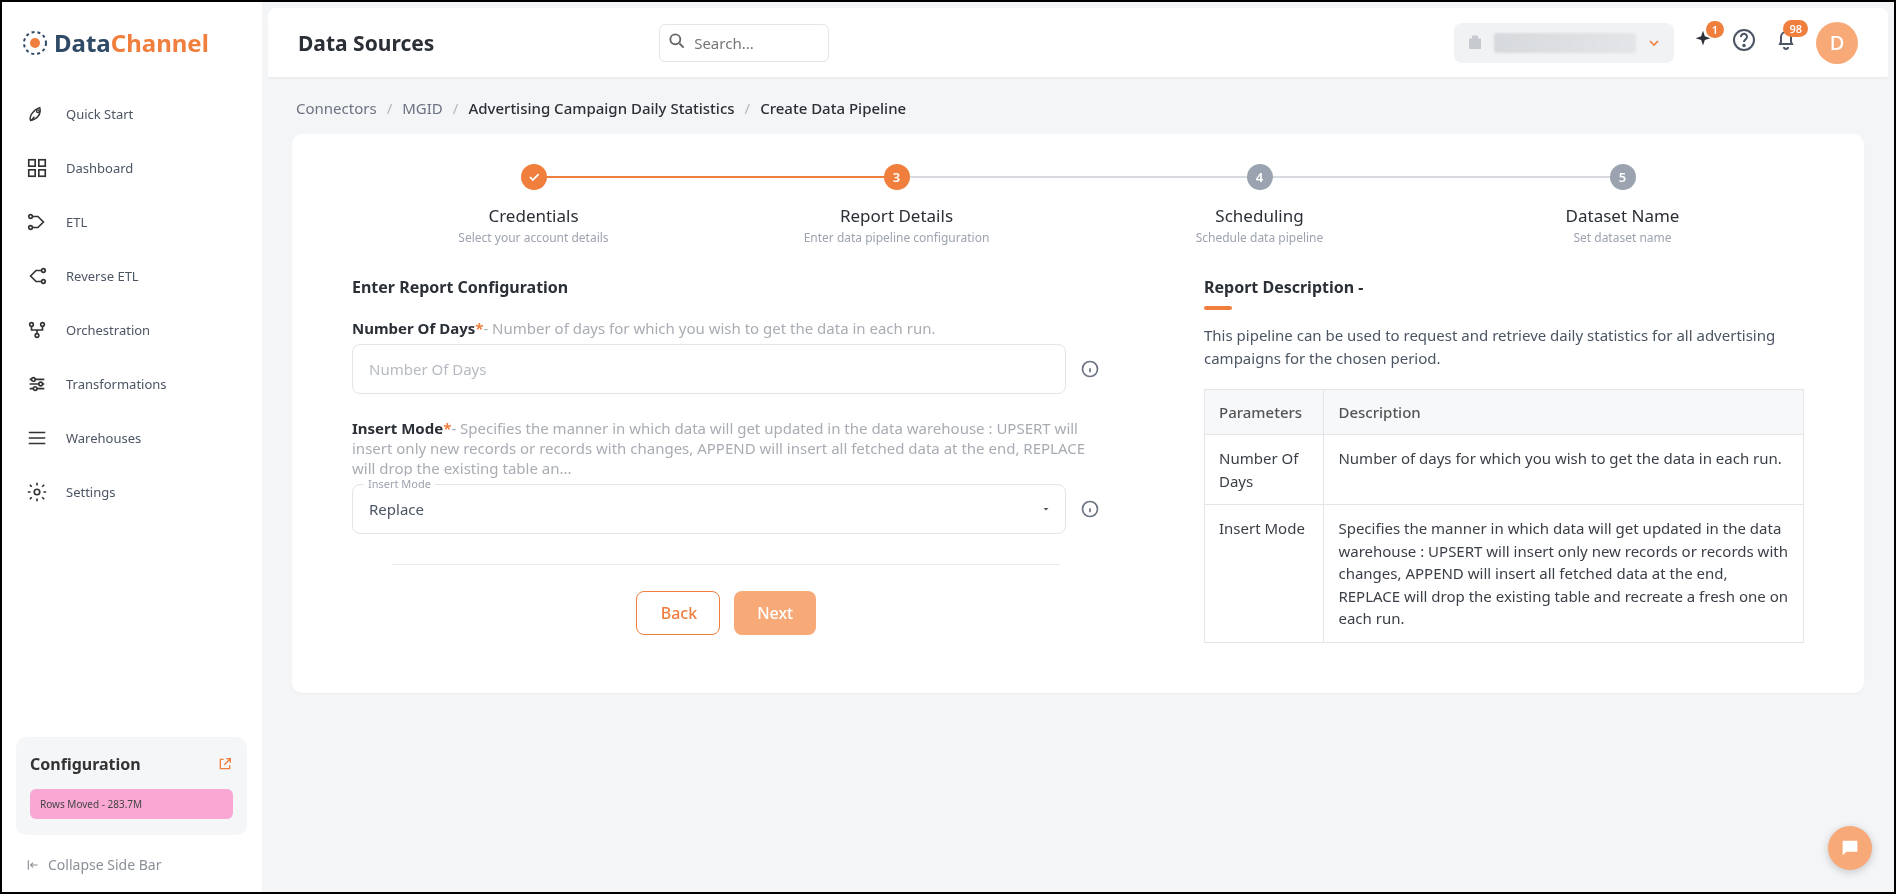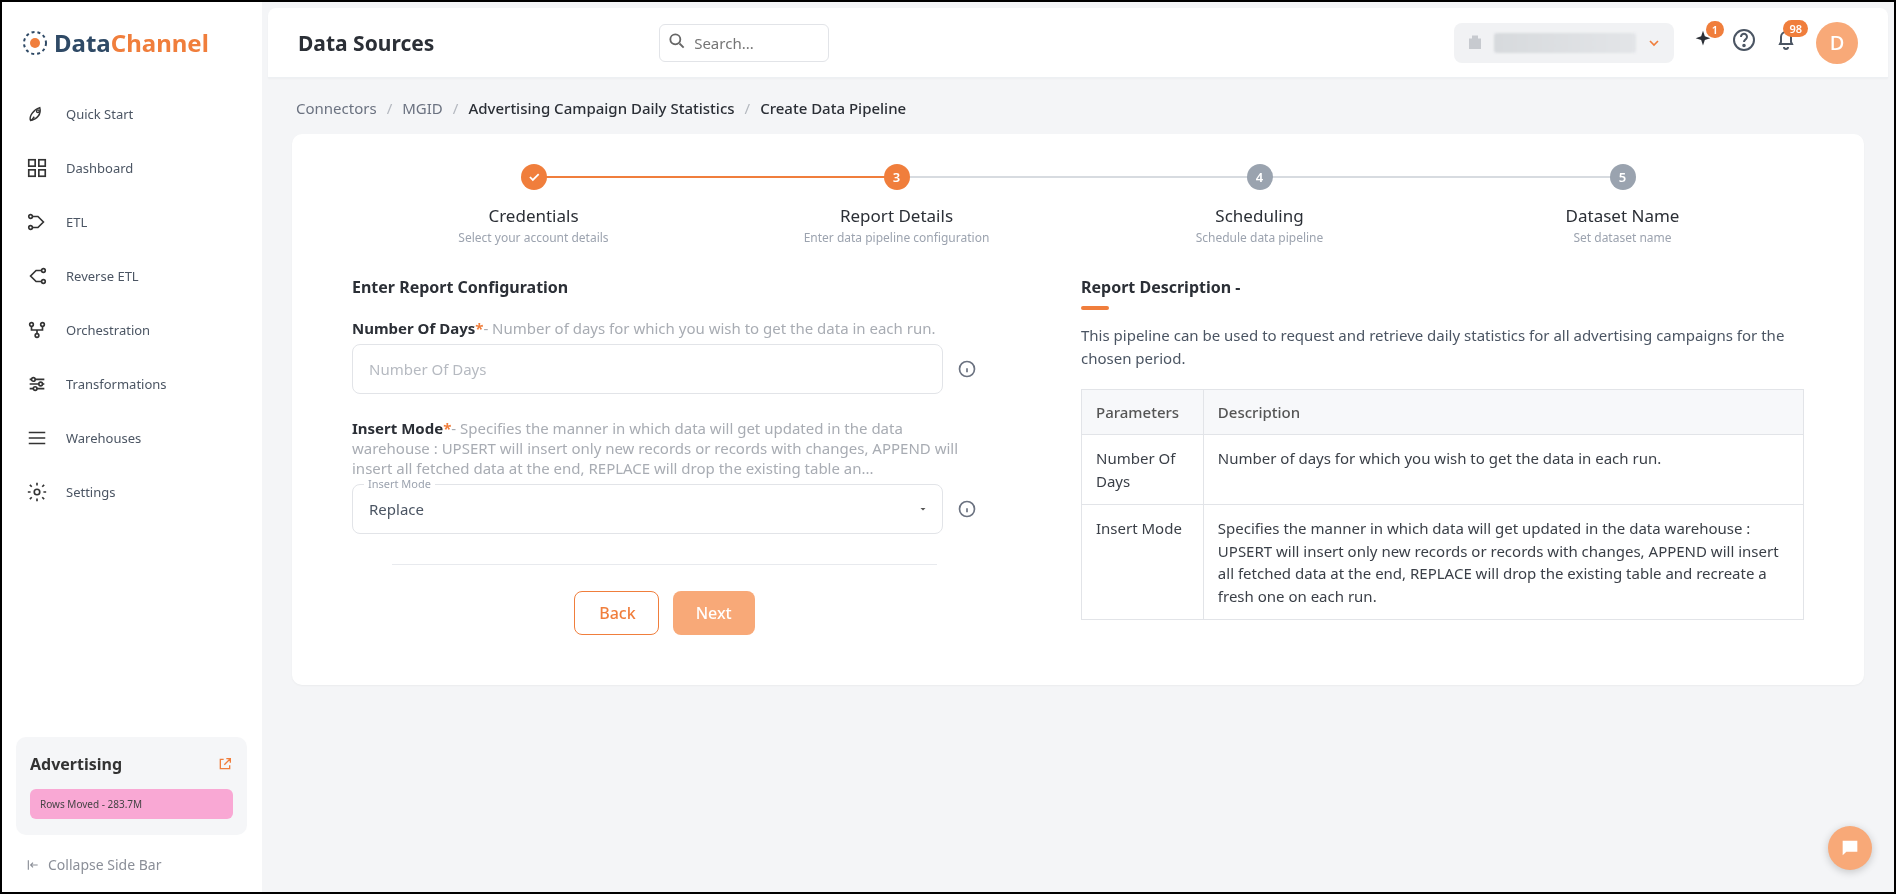--- a/index.html
+++ b/index.html
@@ -60,21 +60,21 @@
   .step-circle.todo{background:var(--step-gray);}
   .step-line{position:absolute;top:12px;left:50%;right:-50%;height:2px;z-index:1;}
   .step-line.done{background:var(--orange);}
   .step-line.todo{background:#d7dbe0;}
   .step:last-child .step-line{display:none;}
   .step-title{margin-top:14px;font-size:17px;color:#2b2f36;}
   .step-sub{font-size:12px;color:#9ca3af;margin-top:2px;}
   
   .body{display:flex;gap:104px;}
   .left{flex:1;max-width:820px;}
-  .right{width:723px;}
+  .right{width:600px;}
   .sect-title{font-size:16px;font-weight:700;color:#2b2f36;margin-bottom:20px;}
   .field-label{font-size:15px;color:#2b2f36;font-weight:700;margin-bottom:6px;}
   .field-label .req{color:var(--orange);}
   .field-hint{font-size:15px;color:#a8acb3;font-weight:400;}
   .field-row{display:flex;align-items:center;gap:14px;margin-bottom:24px;}
   .input, .select{flex:1;border:1px solid var(--gray-border);border-radius:8px;padding:14px 16px;font-size:15px;color:#4b5563;background:#fff;}
   .input::placeholder{color:#b6bac1;}
   .select-wrap{position:relative;flex:1;}
   .select-float{position:absolute;top:-8px;left:12px;font-size:11px;color:#9ca3af;background:#fff;padding:0 4px;}
   .select{width:100%;appearance:none;cursor:pointer;}
@@ -168,21 +168,21 @@
       <svg class="nav-icon" viewBox="0 0 24 24" fill="none" stroke="#333" stroke-width="1.8">
           <circle cx="12" cy="12" r="3"></circle>
           <path d="M12 2v3M12 19v3M4.2 4.2l2.1 2.1M17.7 17.7l2.1 2.1M2 12h3M19 12h3M4.2 19.8l2.1-2.1M17.7 6.3l2.1-2.1"></path>
         </svg>
       <span>Settings</span>
     </div>
   </nav>
   <div class="sidebar-bottom">
     <div class="plan-card">
       <div class="plan-head">
-        <span>Advertising</span>
+        <span>Configuration</span>
         <svg width="16" height="16" viewBox="0 0 24 24" fill="none" stroke="var(--orange)" stroke-width="2">
             <path d="M14 4h6v6M20 4l-9 9"></path>
             <path d="M19 14v5H5V5h5"></path>
           </svg>
       </div>
       <div class="plan-rows">Rows Moved - 283.7M</div>
     </div>
     <div class="collapse">
       <svg width="14" height="14" viewBox="0 0 24 24" fill="none" stroke="#8b8f98" stroke-width="2">
           <path d="M4 4v16M20 12H8M12 8l-4 4 4 4"></path>

